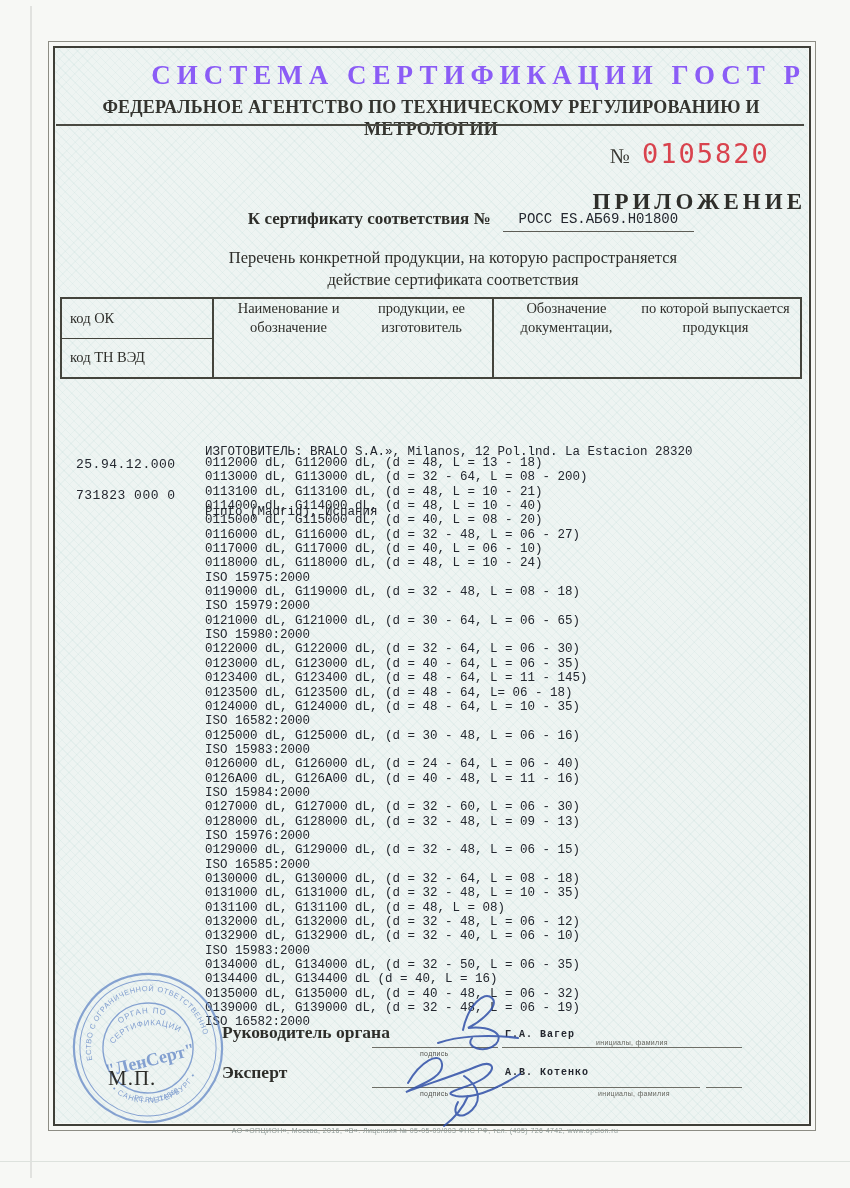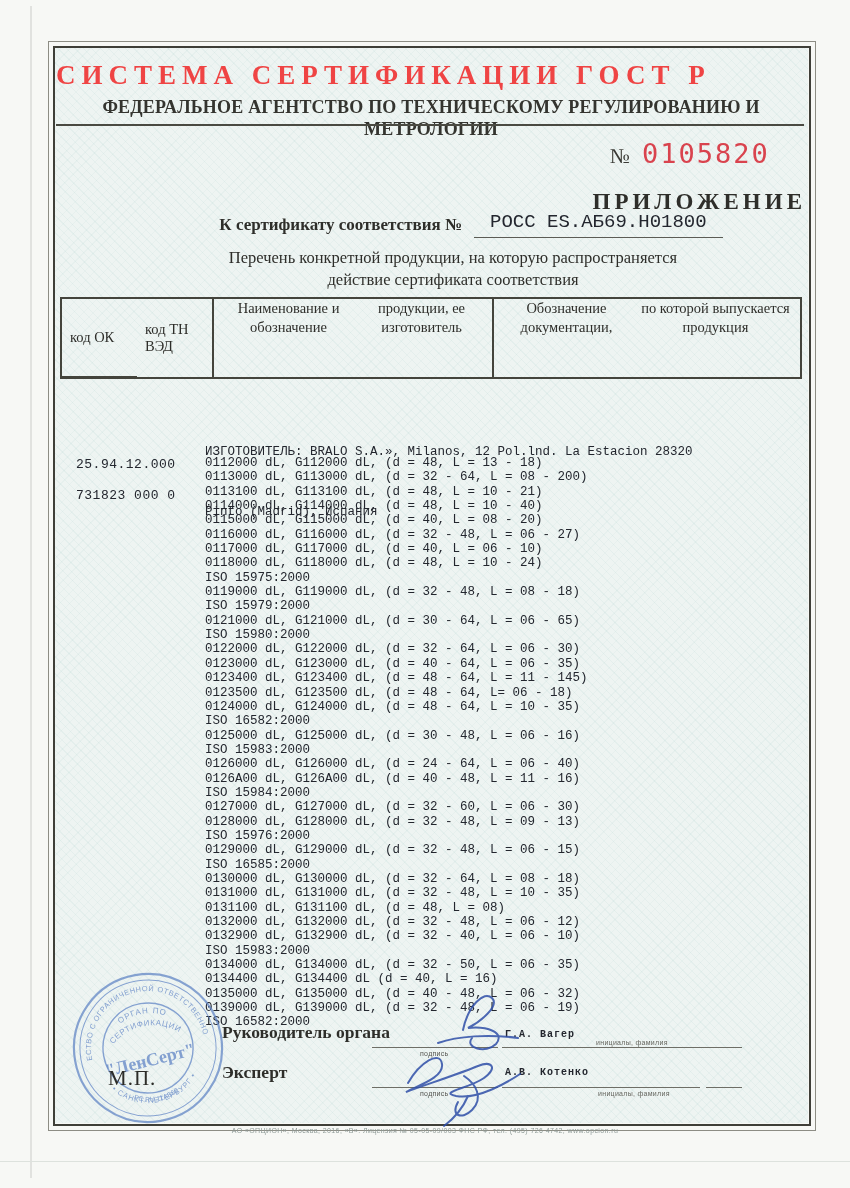--- a/index.html
+++ b/index.html
@@ -17,43 +17,43 @@
   .sheet-texture{
     left:54px;top:47px;width:754px;height:1076px;z-index:0;
     background-color:#eef4f2;
     background-image:
       repeating-linear-gradient(45deg, rgba(110,175,170,.08) 0 1px, transparent 1px 6px),
       repeating-linear-gradient(-45deg, rgba(110,175,170,.06) 0 1px, transparent 1px 7px);
   }
   .frame-outer{left:48px;top:41px;width:766px;height:1088px;border:1px solid #8d8d84;z-index:1;}
   .frame-inner{left:53px;top:46px;width:754px;height:1076px;border:2px solid #3f3f38;z-index:1;}
   
-  .hdr-title{left:56px;top:60px;width:750px;text-align:left;
-    font-size:27px;font-weight:bold;letter-spacing:6px;color:#ef4444;z-index:2;}
+  .hdr-title{left:56px;top:60px;width:750px;text-align:right;
+    font-size:27px;font-weight:bold;letter-spacing:6px;color:#8b5cf6;z-index:2;}
   .hdr-agency{left:56px;top:97px;width:750px;text-align:center;
     font-size:18px;font-weight:bold;letter-spacing:0.2px;color:#34342f;transform:scaleY(1.08);z-index:2;}
   .hdr-divider{left:56px;top:124px;width:748px;height:2px;background:#4a4a42;z-index:2;}
   
   .num-row{left:610px;top:138px;display:flex;align-items:baseline;gap:12px;z-index:2;}
   .num-sign{font-size:21px;color:#3a3a35;}
   .num-red{font-family:"DejaVu Sans Mono",monospace;font-size:27px;letter-spacing:2px;color:#d9434e;}
   
   .doc-title{left:56px;top:170px;width:750px;text-align:right;
     font-size:23px;font-weight:bold;letter-spacing:4px;color:#2e2e2a;z-index:2;margin-top:19px;}
   .cert-row{left:56px;top:208px;width:750px;display:flex;justify-content:center;align-items:flex-end;gap:12px;z-index:2;padding-left:40px;}
   .cert-label{font-size:17px;font-weight:bold;color:#2e2e2a;}
-  .cert-value{font-family:"Liberation Mono","DejaVu Sans Mono",monospace;font-size:19px;color:#35383f;
+  .cert-value{font-family:"Liberation Mono","DejaVu Sans Mono",monospace;font-size:14px;color:#35383f;
     border-bottom:1.5px solid #5c5c55;padding:0 16px 4px 16px;position:relative;top:3px;}
   .subtitle{left:56px;top:247px;width:750px;text-align:center;
     font-size:16.5px;font-weight:normal;line-height:22px;color:#2e2e2a;z-index:2;padding-left:22px;}
   
   .tbl{left:60px;top:297px;width:742px;height:82px;z-index:2;
     display:grid;grid-template-columns:152px 280px 310px;
     border:2px solid #44443c;box-sizing:border-box;background:transparent;}
-  .tbl .c1{border-right:2px solid #44443c;display:flex;flex-direction:row;}
+  .tbl .c1{border-right:2px solid #44443c;display:flex;flex-direction:column;}
   .tbl .c1 .cell{flex:1;display:flex;align-items:center;padding-left:8px;font-size:14.5px;}
   .tbl .c1 .cell.first{border-bottom:1.5px solid #44443c;}
   .tbl .c2{border-right:2px solid #44443c;}
   .tbl .c2,.tbl .c3{display:flex;flex-direction:row;justify-content:center;text-align:center;
     font-size:14.5px;line-height:19px;padding:0 6px;}
   
   .mono{font-family:"Liberation Mono","DejaVu Sans Mono",monospace;color:#23262e;}
   .manufacturer{left:205px;top:402px;width:600px;font-size:12.5px;line-height:20px;white-space:pre;z-index:2;}
   .code-ok{left:76px;top:457px;font-size:13px;letter-spacing:0.5px;z-index:2;}
   .code-tnved{left:76px;top:488px;font-size:13px;letter-spacing:0.5px;z-index:2;}

